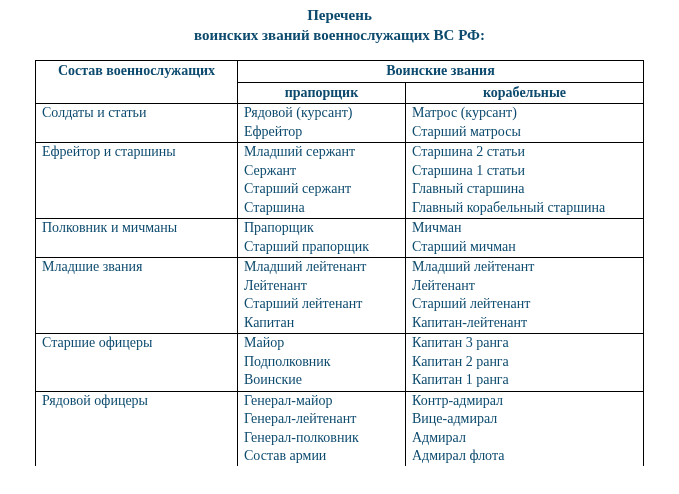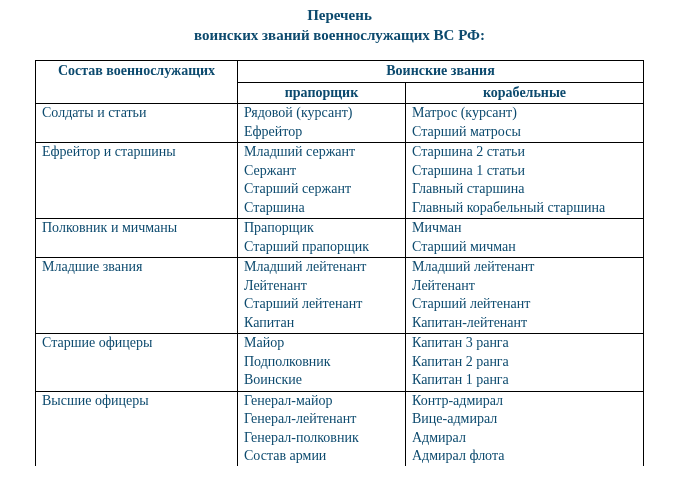--- a/index.html
+++ b/index.html
@@ -115,21 +115,21 @@
       <tr>
         <td>Старшие офицеры</td>
         <td>Майор
 Подполковник
 Воинские</td>
         <td>Капитан 3 ранга
 Капитан 2 ранга
 Капитан 1 ранга</td>
       </tr>
       <tr>
-        <td>Высшие офицеры</td>
+        <td>Рядовой офицеры</td>
         <td>Генерал-майор
 Генерал-лейтенант
 Генерал-полковник
 Состав армии
 Маршал РФ</td>
         <td>Контр-адмирал
 Вице-адмирал
 Адмирал
 Адмирал флота</td>
       </tr>

